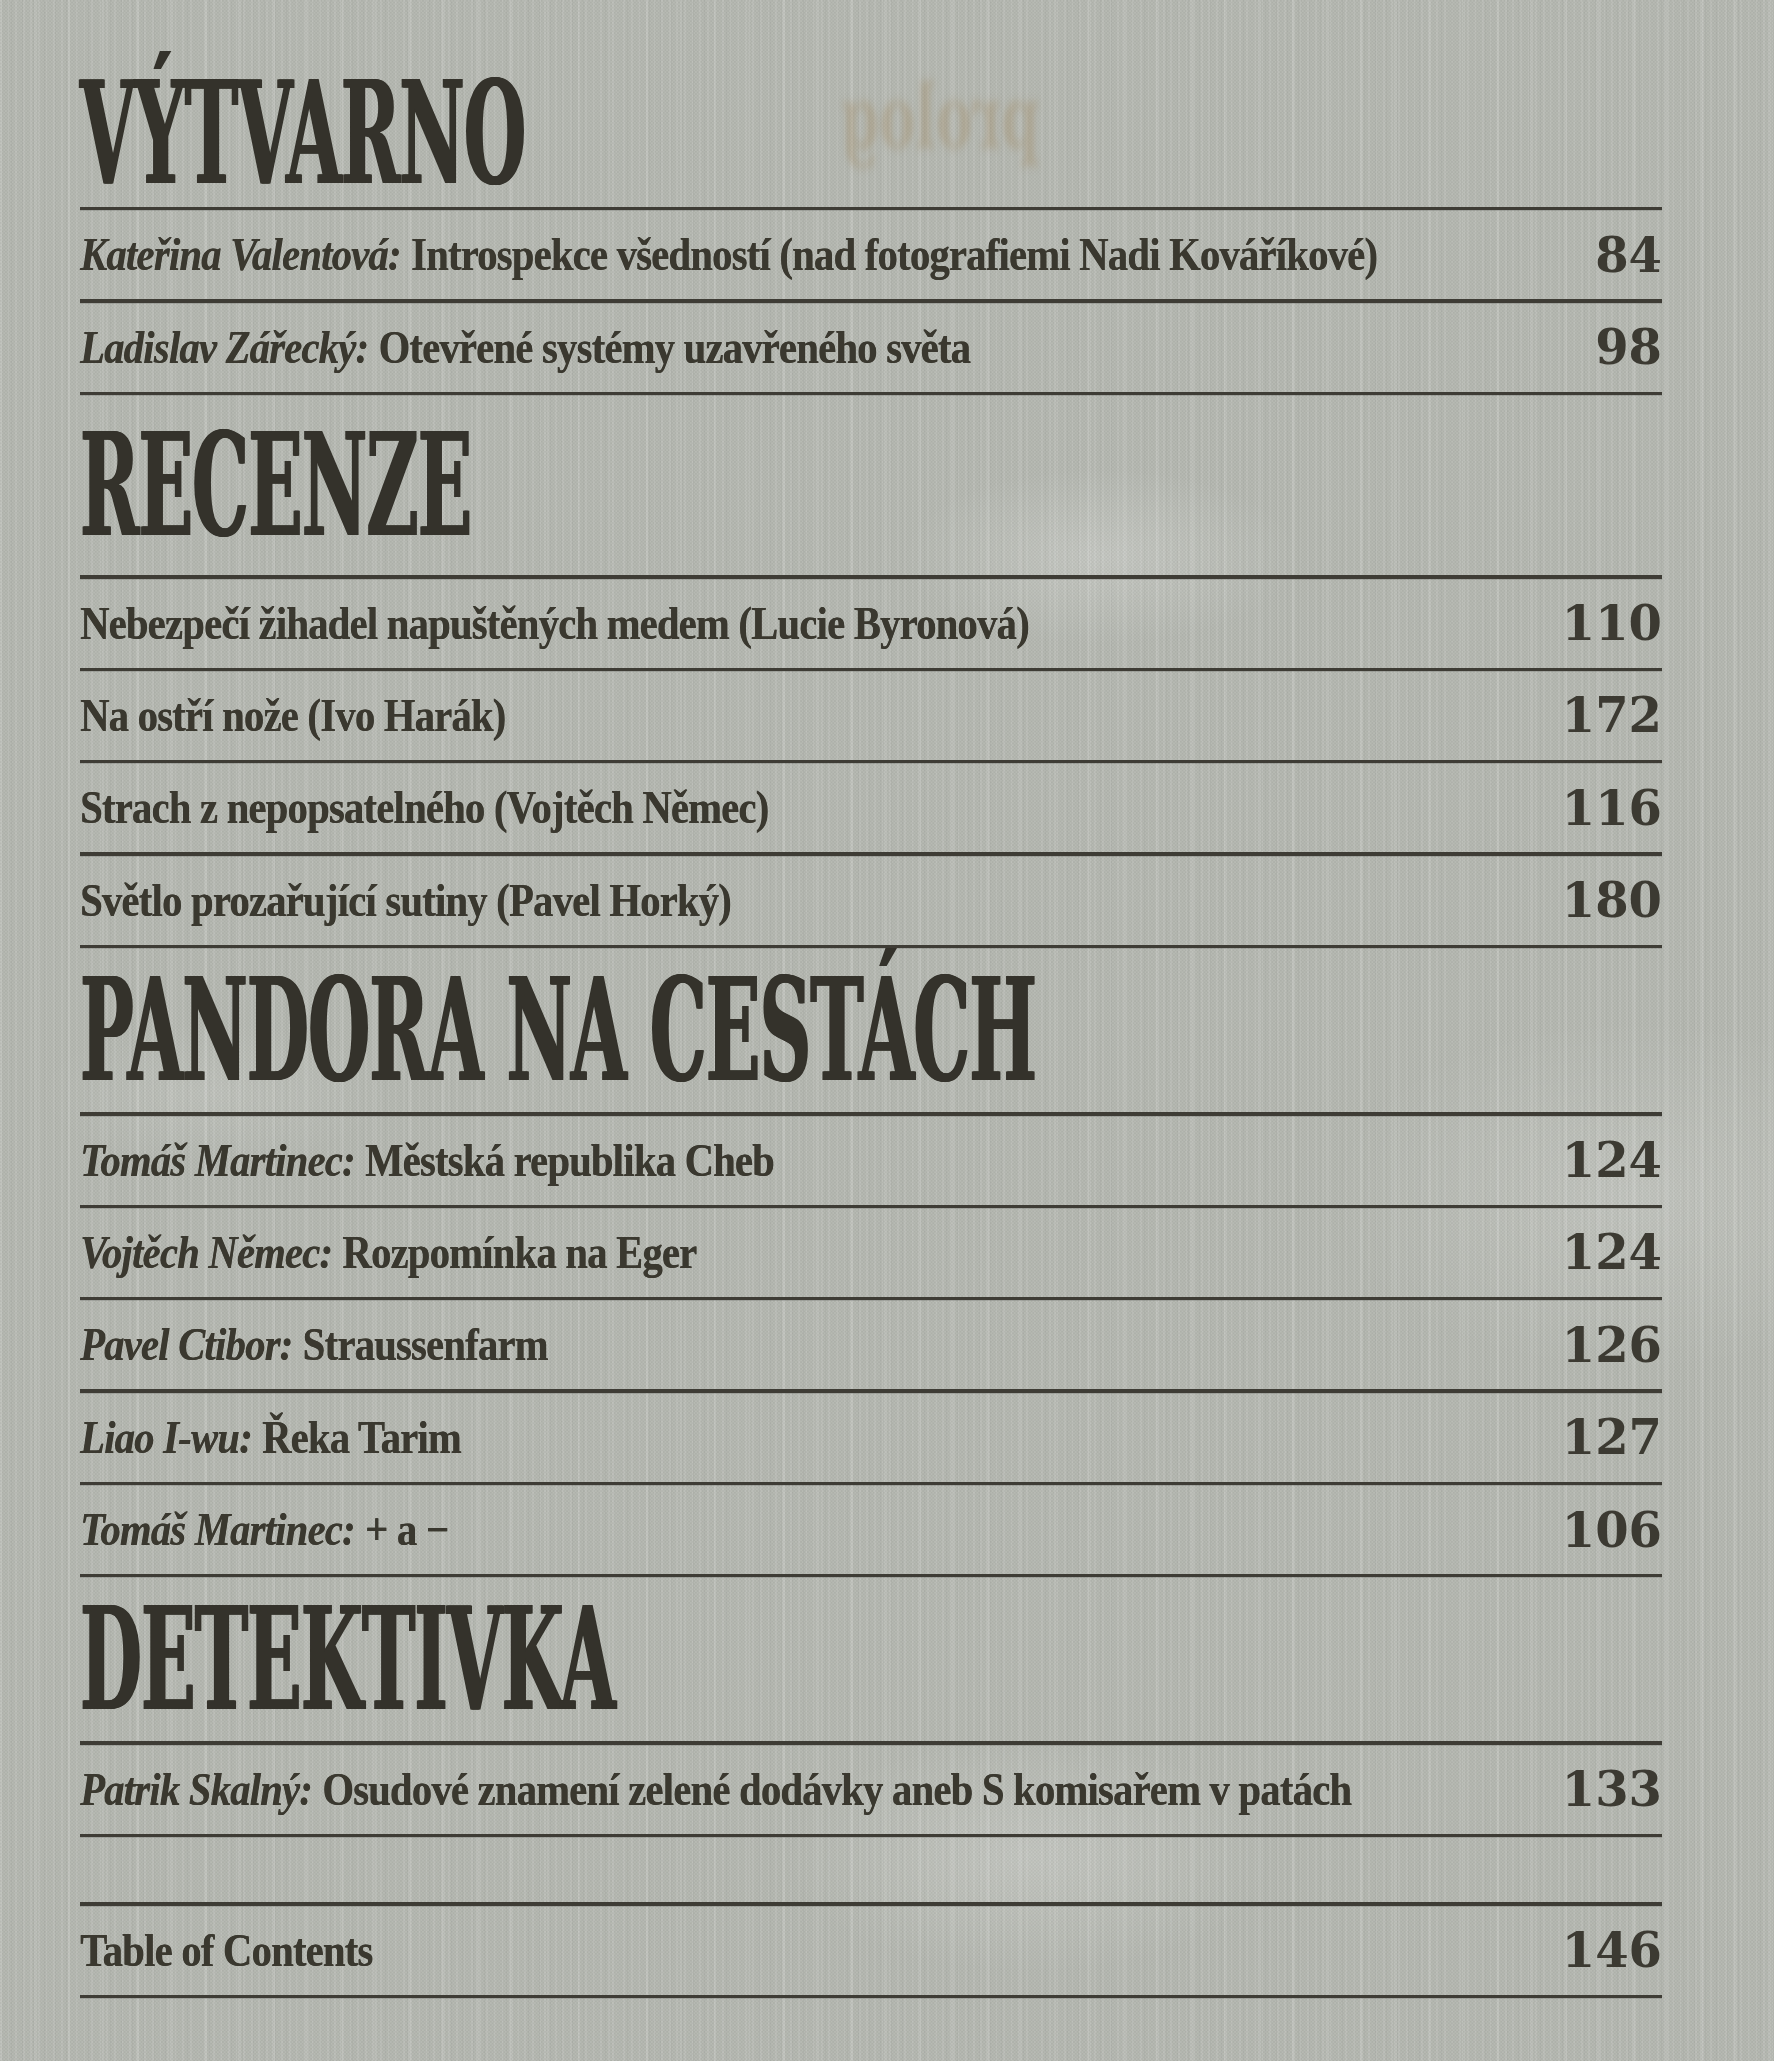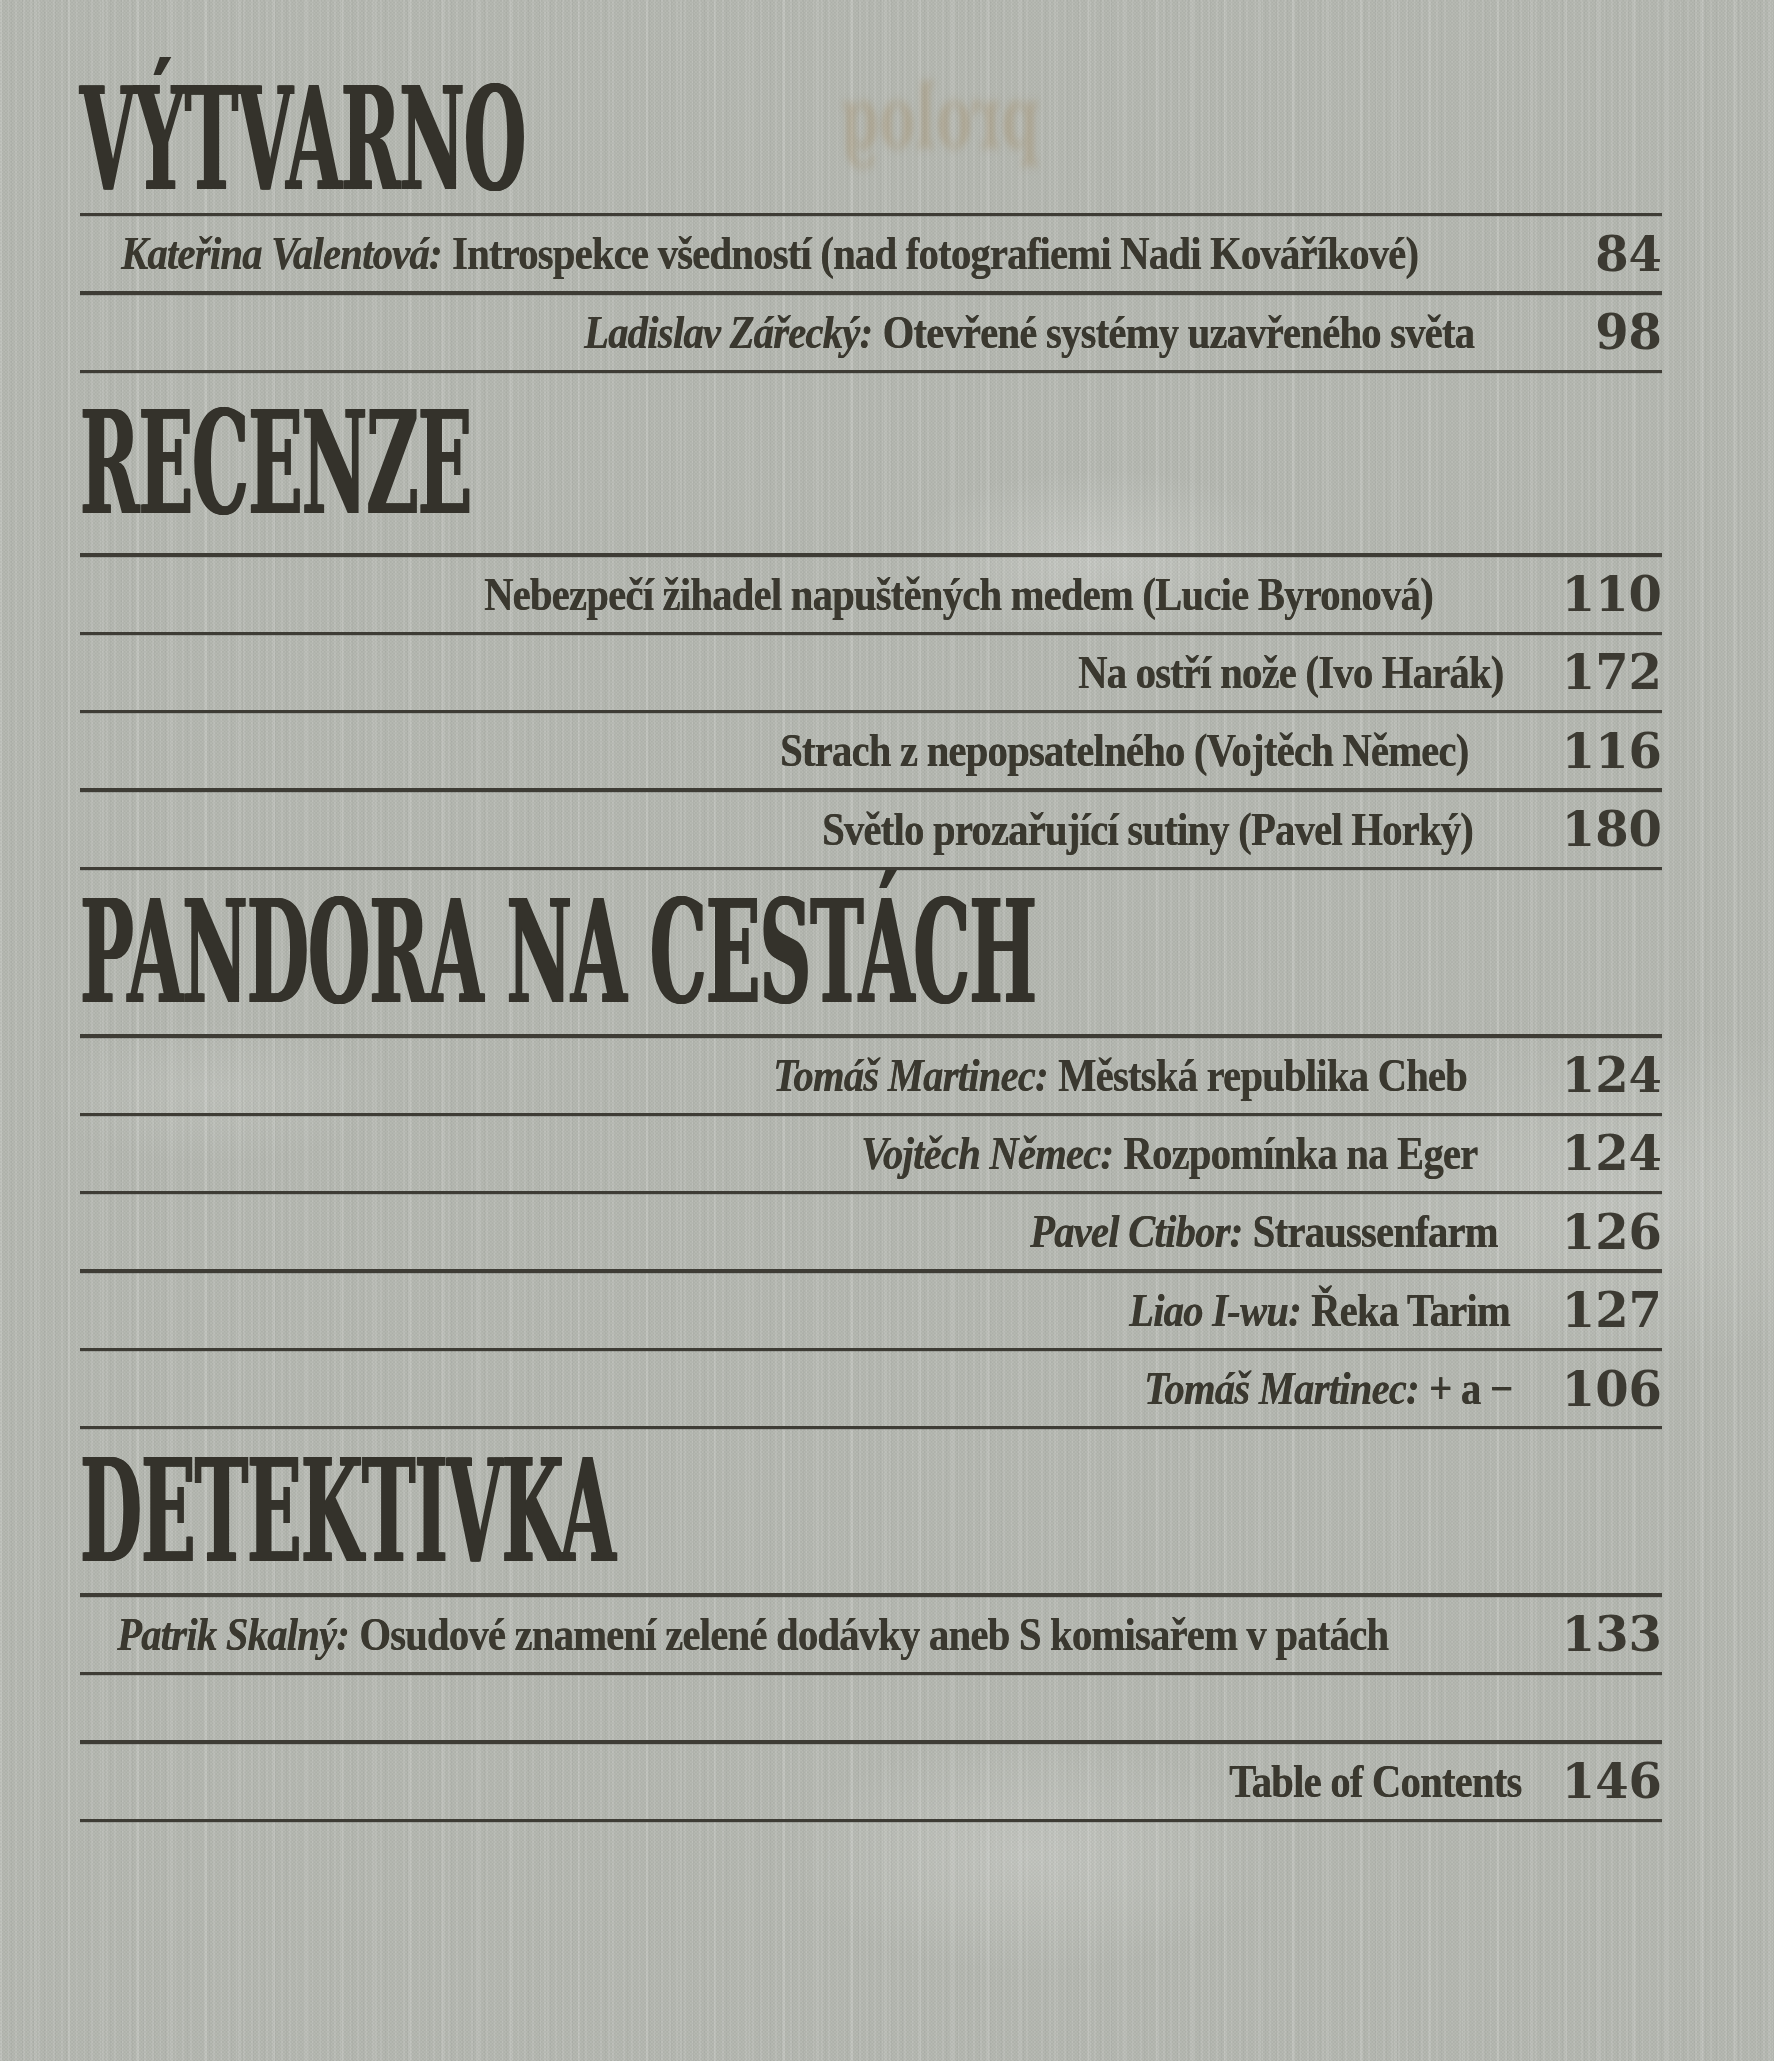--- a/index.html
+++ b/index.html
@@ -18,21 +18,21 @@
       radial-gradient(ellipse 352px 168px at 58% 90%, rgba(255,255,255,0.18), transparent 70%),
       radial-gradient(ellipse 436px 252px at 92% 58%, rgba(255,255,255,0.16), transparent 70%),
       radial-gradient(ellipse 252px 101px at 12% 53%, rgba(255,255,255,0.12), transparent 70%);
     background-size: 3.4px 3.4px, auto, auto, auto, auto, auto, auto, auto;
     font-family: "Liberation Serif", serif;
     color: #37352e;
   }
   .content {
     position: absolute;
     left: 80px;
-    top: 6px;
+    top: 0;
     width: 1582px; 
   }
   .spacer-top { height: 60px; }
   .heading {
     display: flex;
     align-items: center;
     overflow: visible;
   }
   .heading-1 { height: 147px; }
   .heading-2 { height: 180px; align-items: center; }
@@ -49,23 +49,23 @@
     transform-origin: left center;
     white-space: nowrap;
     text-shadow: 1.7px 0 0 currentColor, -1.7px 0 0 currentColor;
   }
   .rule {
     height: 3.4px;
     background: #3e3c35;
     box-shadow: 0 0.8px 0 rgba(0,0,0,0.15);
   }
   .row {
-    height: 75px;
+    height: 89px;
     display: flex;
-    justify-content: flex-end;
+    justify-content: space-between;
     align-items: center;
   }
   .entry-text {
     white-space: nowrap;
     font-size: 46px;
     font-weight: bold;
     letter-spacing: -0.8px;
     color: #3a382f;
     transform: scaleX(0.88);
     transform-origin: left center;

